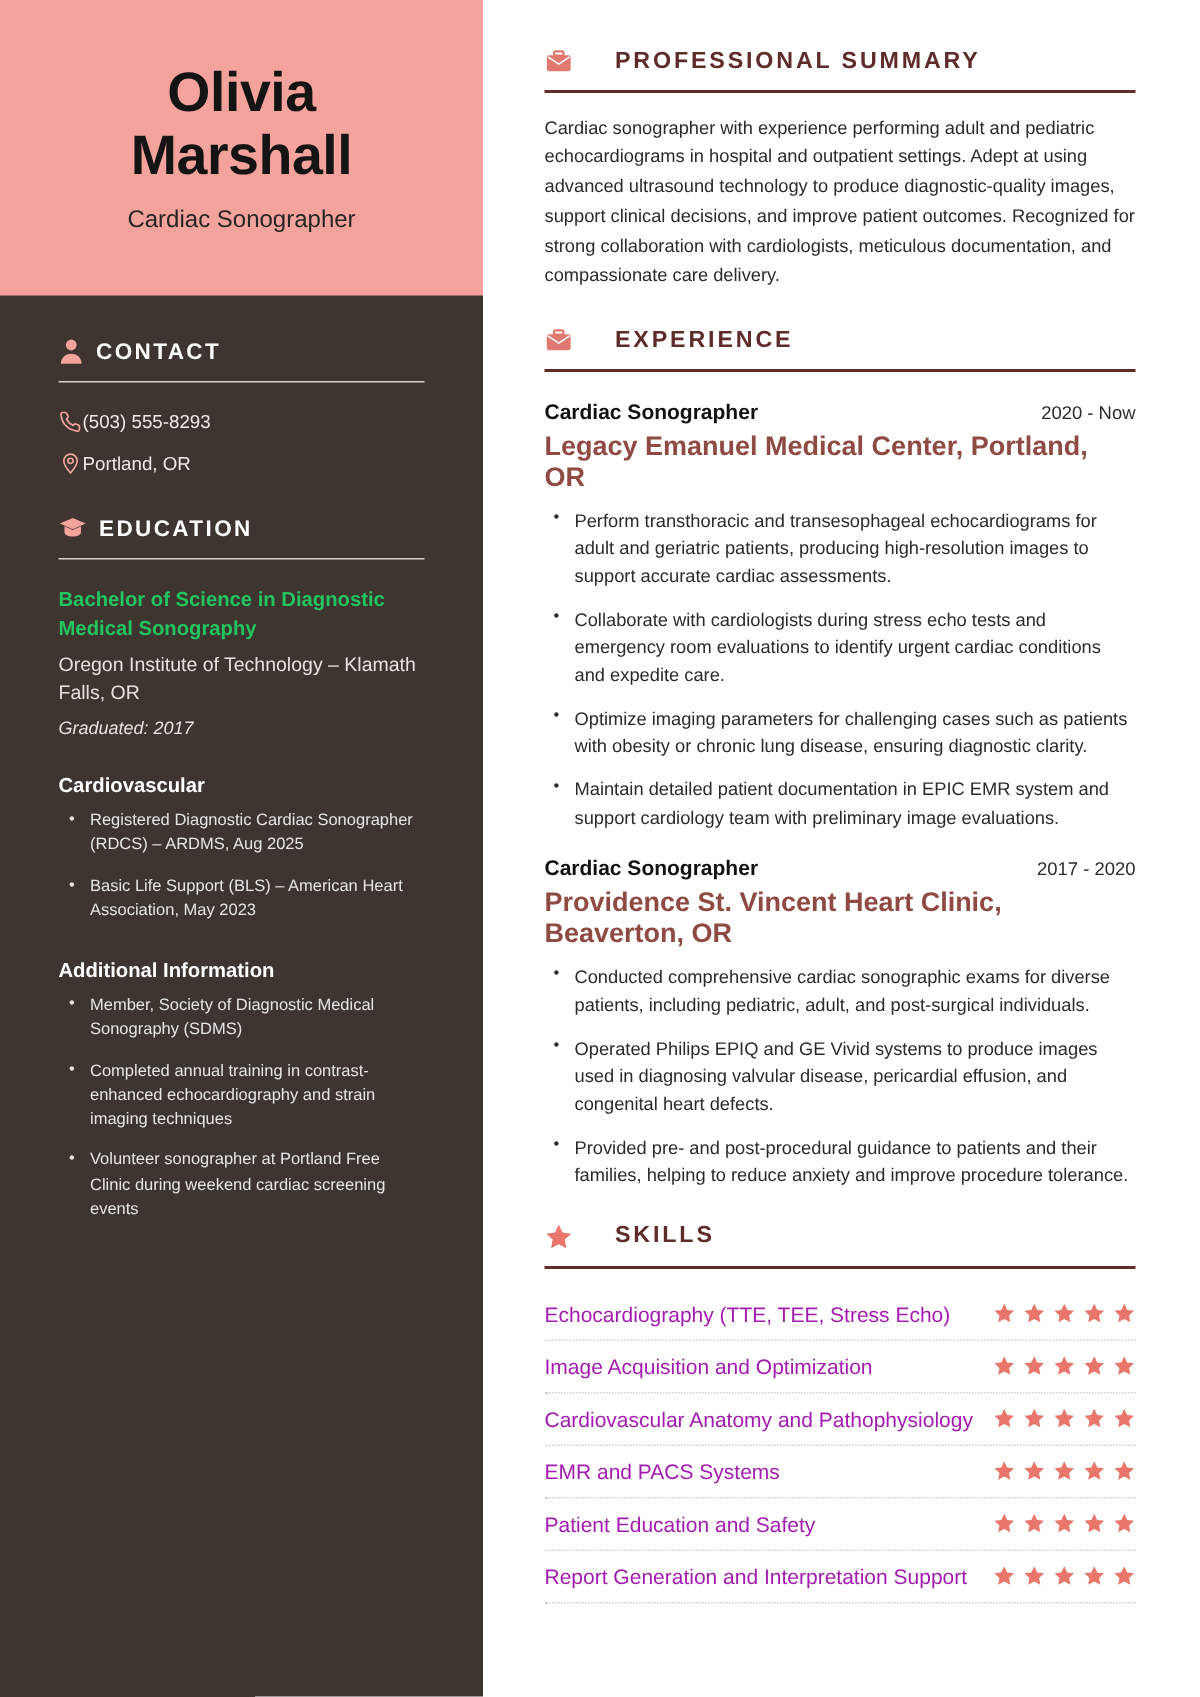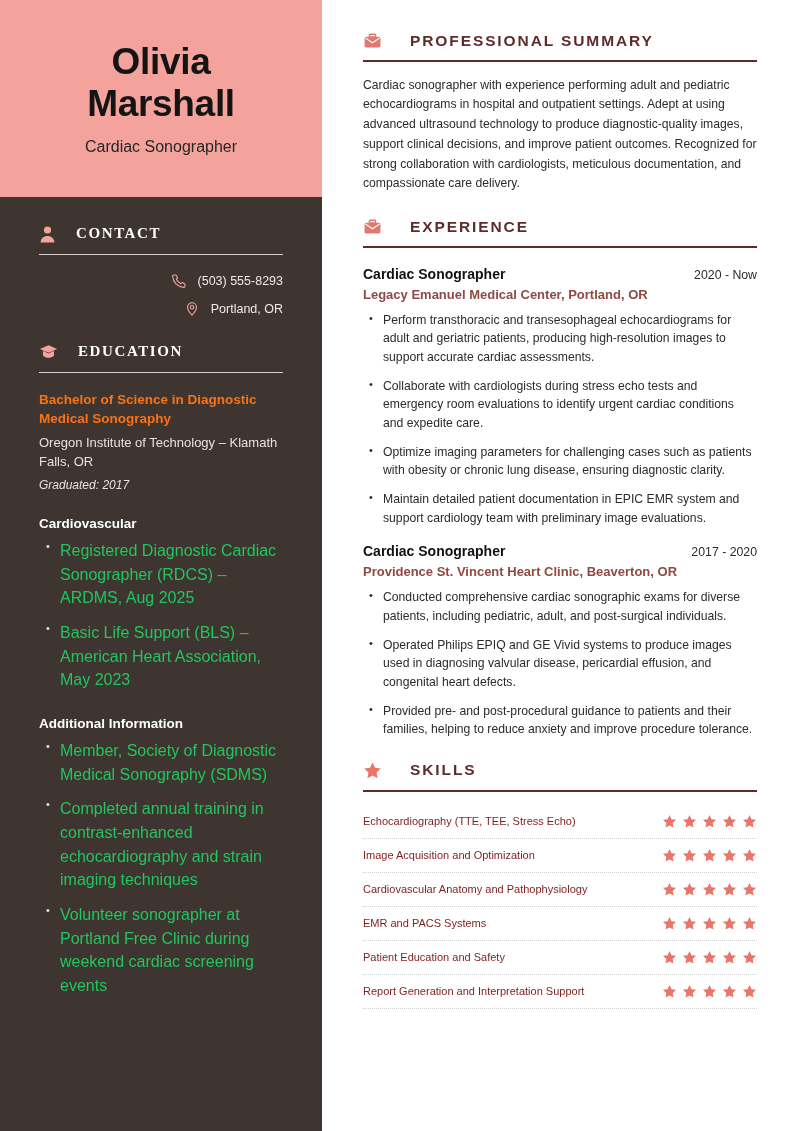--- a/index.html
+++ b/index.html
@@ -28,55 +28,55 @@
     font-size:37px; font-weight:bold; color:#141414;
     line-height:1.12; letter-spacing:-0.3px; text-align:center;
   }
   .job-title {
     margin-top:14px; font-size:16px; color:#262626; text-align:center;
   }
 
   .side-body { padding:28px 39px 0 39px; }
 
   .side-section-head {
-    display:flex; align-items:flex-start; gap:20px;font-family:Liberation Serif, serif;
+    display:flex; align-items:center; gap:8px;
   }
   .side-section-head .sh-text {
     font-size:15px; font-weight:bold; color:#ffffff;
     letter-spacing:1.6px;
   }
   .side-rule {
     height:1px; background:#d9cfcb; margin:11px 0 0 0;
   }
 
   .contact-list { margin-top:18px; }
   .contact-row {
-    display:flex; align-items:center; gap:11px; margin-bottom:12px;justify-content:flex-end;
+    display:flex; align-items:center; margin-bottom:12px;
   }
   .contact-row .ctext { font-size:12.5px; color:#efe9e7; }
 
   .edu-wrap { margin-top:26px; }
   .edu-degree {
-    font-size:13.5px; font-weight:bold; color:#f97316;
+    font-size:13.5px; font-weight:bold; color:#22c55e;
     line-height:1.42; margin-top:17px;
   }
   .edu-school {
     font-size:13px; color:#e8e1de; line-height:1.45; margin-top:6px;
   }
   .edu-grad {
     font-size:12px; color:#e8e1de; font-style:italic; margin-top:6px;
   }
 
   .sub-head {
     font-size:13.5px; font-weight:bold; color:#ffffff; margin-top:24px;
   }
   ul.side-ul { list-style:none; margin-top:8px; }
   ul.side-ul li {
     position:relative; padding-left:21px; margin-bottom:11px;
-    font-size:16px; color:#22c55e; line-height:1.48;
+    font-size:11px; color:#e5e5e5; line-height:1.48;
   }
   ul.side-ul li:before {
     content:"•"; position:absolute; left:7px; top:-1px;
     color:#e8e1de; font-size:11px;
   }
 
   
   .main {
     position:absolute; left:322px; top:0; width:478px; height:1131px;
     padding:32px 43px 0 41px;
@@ -92,40 +92,40 @@
     margin-top:14px; font-size:12.2px; color:#2b2b2b; line-height:1.62;
   }
 
   .job { margin-top:18px; }
   .job-head {
     display:flex; justify-content:space-between; align-items:baseline; gap:12px;
   }
   .job-role { font-size:14px; font-weight:bold; color:#111; }
   .job-dates { font-size:12.3px; color:#2b2b2b; white-space:nowrap; }
   .job-company {
-    font-size:13px; font-weight:bold; color:#8e4a43; margin-top:5px;
+    font-size:18px; font-weight:bold; color:#8e4a43; margin-top:5px;
   }
   ul.job-ul { list-style:none; margin-top:9px; }
   ul.job-ul li {
     position:relative; padding-left:20px; margin-bottom:10px;
     font-size:12.2px; color:#2b2b2b; line-height:1.53;
   }
   ul.job-ul li:before {
     content:"•"; position:absolute; left:6px; top:-1px;
     color:#2b2b2b; font-size:11px;
   }
 
   .skills-wrap { margin-top:12px; }
   .skill-row {
     display:flex; align-items:center; justify-content:space-between;
     border-bottom:1px dotted #cfcfcf;
     padding:9px 0 9px 0; min-height:32px;
   }
   .skill-row:first-child { padding-top:10px; }
-  .skill-name { font-size:11px; color:#7f1d1d; }
+  .skill-name { font-size:14px; color:#a21caf; }
   .stars { display:flex; gap:5px; flex-shrink:0; }
 
   svg { display:block; }
 </style>
 </head>
 <body>
 
 <div class="page">
 
   <aside class="sidebar">

